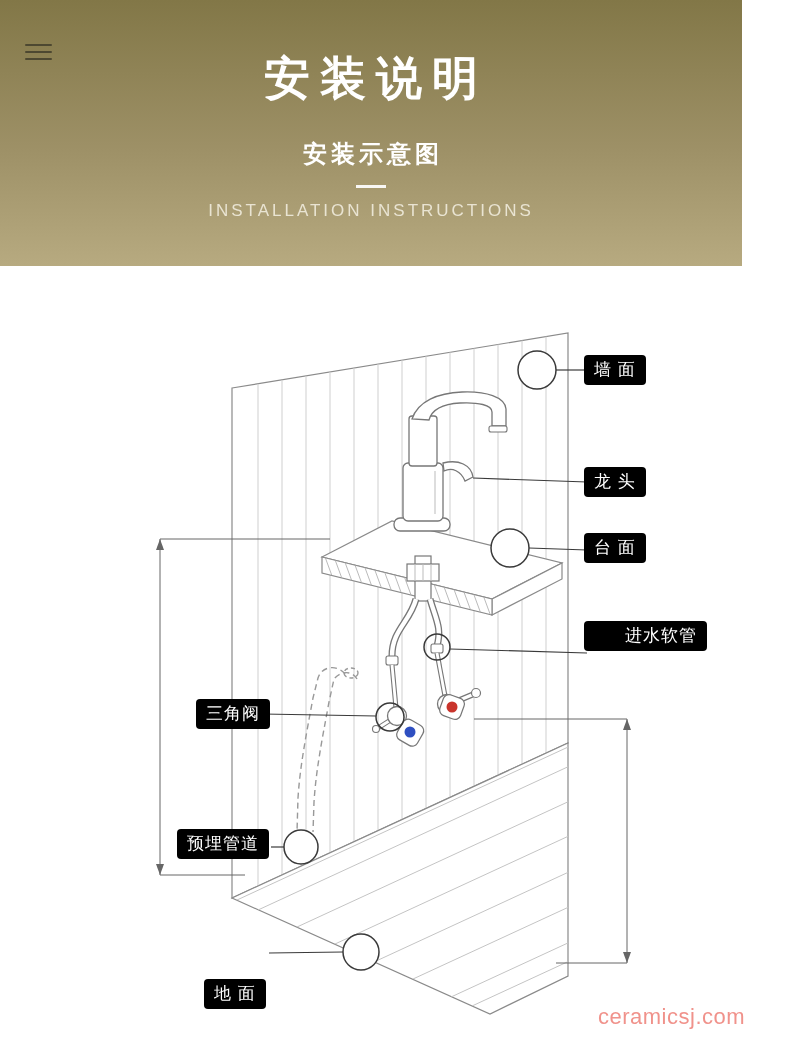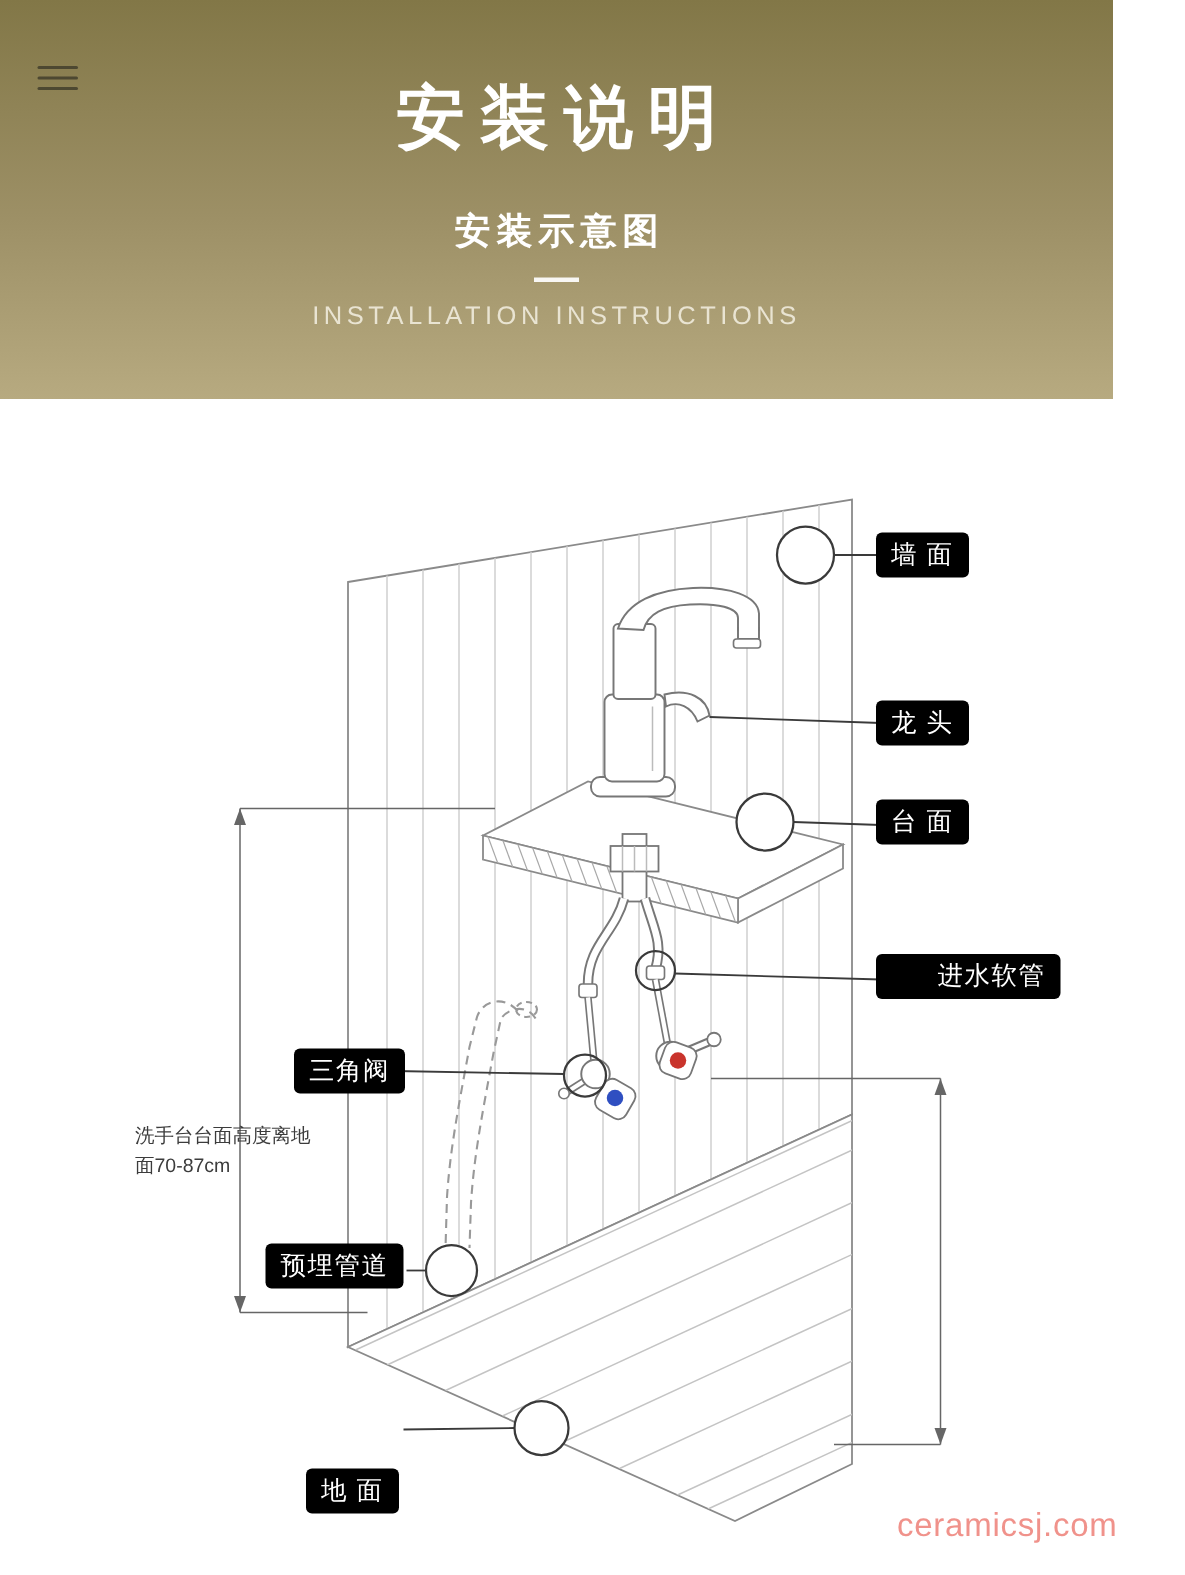--- a/index.html
+++ b/index.html
@@ -208,25 +208,21 @@
         <line x1="627" y1="453" x2="474" y2="453"></line>
         <line x1="627" y1="697" x2="556" y2="697"></line>
         <polygon points="627,453 623,464 631,464" fill="#666666" stroke="none"></polygon>
         <polygon points="627,697 623,686 631,686" fill="#666666" stroke="none"></polygon>
       </g>
     </svg>
 
     <div class="callout-label" style="left:584px; top:89px;">墙 面</div>
     <div class="callout-label" style="left:584px; top:201px;">龙 头</div>
     <div class="callout-label" style="left:584px; top:267px;">台 面</div>
-    <div class="callout-label" style="left:584px; top:370px;padding-left:41px;">进水软管</div>
+    <div class="callout-label" style="left:584px; top:355px;padding-left:41px;">进水软管</div>
     <div class="callout-label" style="left:196px; top:433px;">三角阀</div>
     <div class="callout-label" style="left:177px; top:563px;">预埋管道</div>
     <div class="callout-label" style="left:204px; top:673px;margin-top:40px;">地 面</div>
 
-    <div class="dim-text" style="left:90px; top:481px; width:140px;">
-      <span>洗手台台面高度离地</span>
-      <span>面70-87cm</span>
-    </div>
   </div>
 
   <div class="watermark">ceramicsj.com</div>
 </div>
 
 </body></html>

